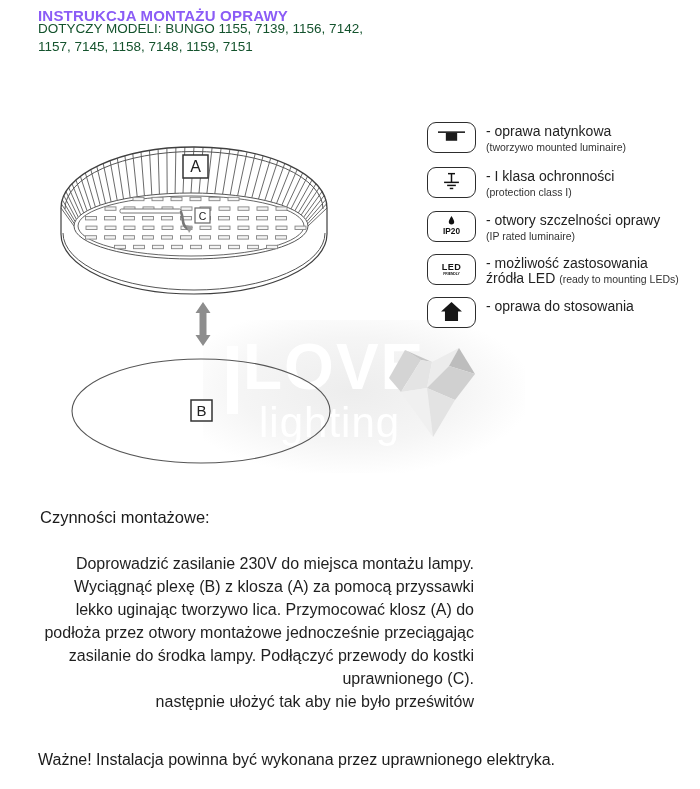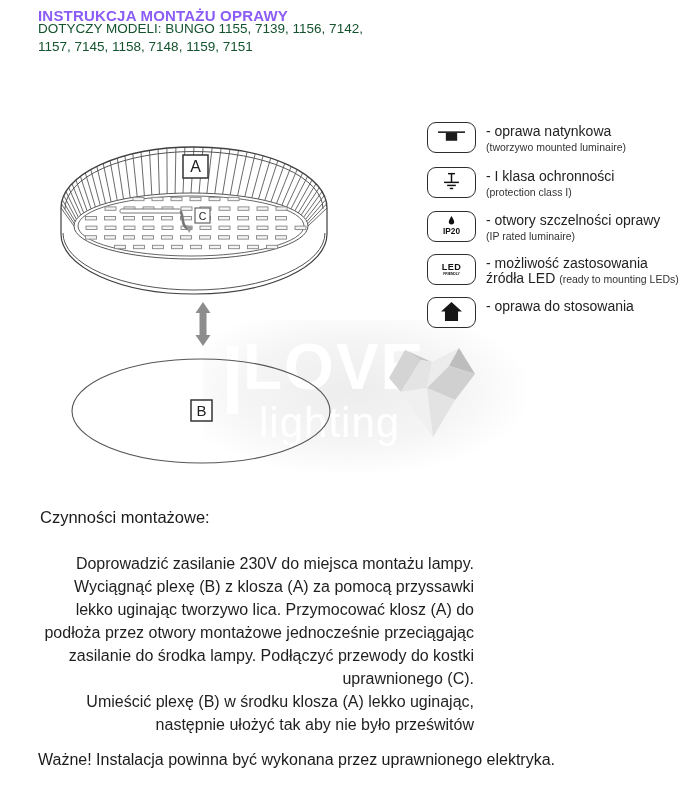--- a/index.html
+++ b/index.html
@@ -272,17 +272,16 @@
 </div>
 
 <div class="abs steps-heading">Czynności montażowe:</div>
 <div class="abs steps">
   <div class="step-line"> Doprowadzić zasilanie 230V do miejsca montażu lampy.</div>
   <div class="step-line">Wyciągnąć plexę (B) z klosza (A) za pomocą przyssawki</div>
   <div class="step-line"> lekko uginając tworzywo lica. Przymocować klosz (A) do</div>
   <div class="step-line"> podłoża przez otwory montażowe jednocześnie przeciągając</div>
   <div class="step-line"> zasilanie do środka lampy. Podłączyć przewody do kostki</div>
   <div class="step-line"> uprawnionego (C).</div>
-  <div class="step-line">Umieścić plexę (B) w środku klosza (A) lekko uginając,</div>
   <div class="step-line"> następnie ułożyć tak aby nie było prześwitów</div>
 </div>
 
 <div class="abs warning">Ważne! Instalacja powinna być wykonana przez uprawnionego elektryka.</div>
 
 </body></html>

